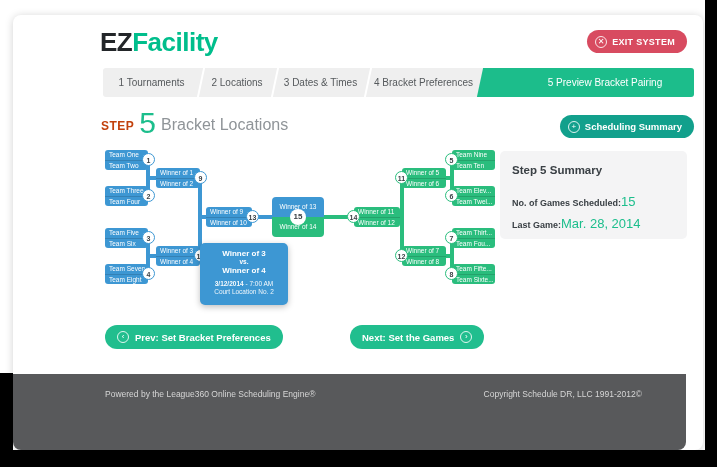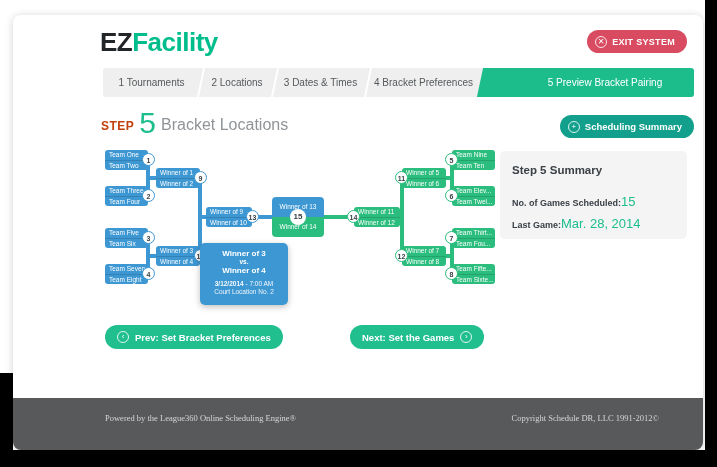--- a/index.html
+++ b/index.html
@@ -87,22 +87,22 @@
   .vdate { font-size:13px; }
 
   
   .nav-btn { position:absolute; top:310px; height:24px; background:#21BE8E; color:#fff; border:none;
              border-radius:12px; font-size:9.5px; font-weight:bold; display:flex; align-items:center;
              gap:6px; padding:0 12px; cursor:pointer; font-family:"Liberation Sans", sans-serif; }
   .prev { left:92px; }
   .next { left:337px; }
 
   
-  .footer { position:absolute; left:0; right:0; bottom:0; height:52px; background:#58595B;
-            border-radius:0 0 8px 8px; font-size:8.5px; color:#D6D6D6;font-family:Liberation Serif, serif; }
+  .footer { position:absolute; left:0; right:17px; bottom:0; height:76px; background:#58595B;
+            border-radius:0 0 8px 8px; font-size:8.5px; color:#D6D6D6; }
   .footer .fl { position:absolute; left:92px; top:15px; }
   .footer .fr { position:absolute; right:44px; top:15px; }
 </style>
 </head>
 <body>
 
 <div class="bg-top"></div>
 <div class="bg-bottom"></div>
 
 <div class="card">

